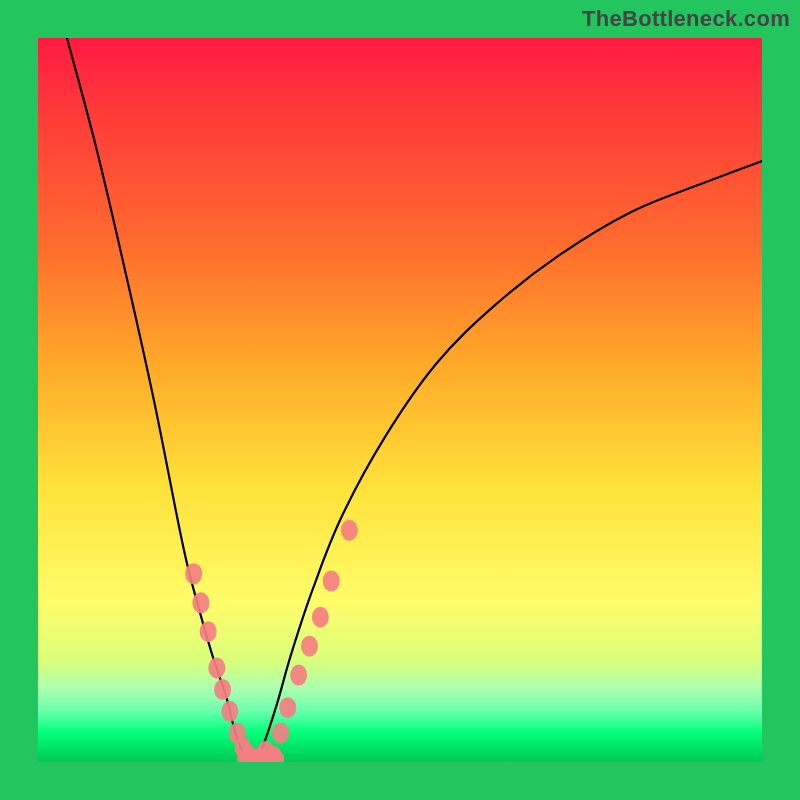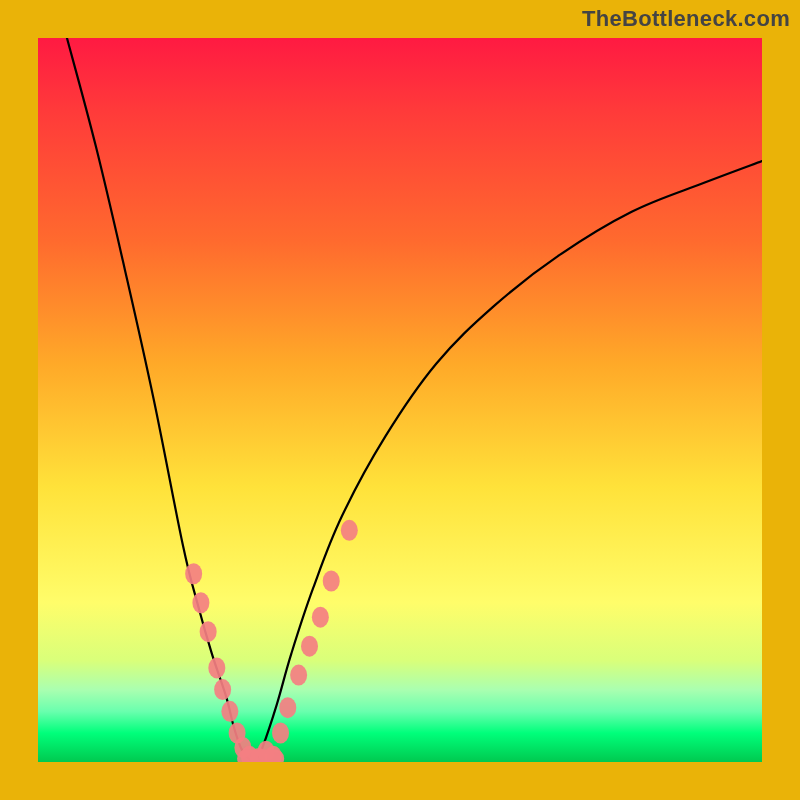--- a/index.html
+++ b/index.html
@@ -8,21 +8,21 @@
     width: 800px;
     height: 800px;
     overflow: hidden;
     background: #000;
     font-family: Arial, Helvetica, sans-serif;
   }
   .chart-frame {
     position: relative;
     width: 800px;
     height: 800px;
-    background: #eab308;
+    background: #22c55e;
   }
   .plot-area {
     position: absolute;
     left: 38px;
     top: 38px;
     width: 724px;
     height: 724px;
     
     background: linear-gradient(
       to bottom,

